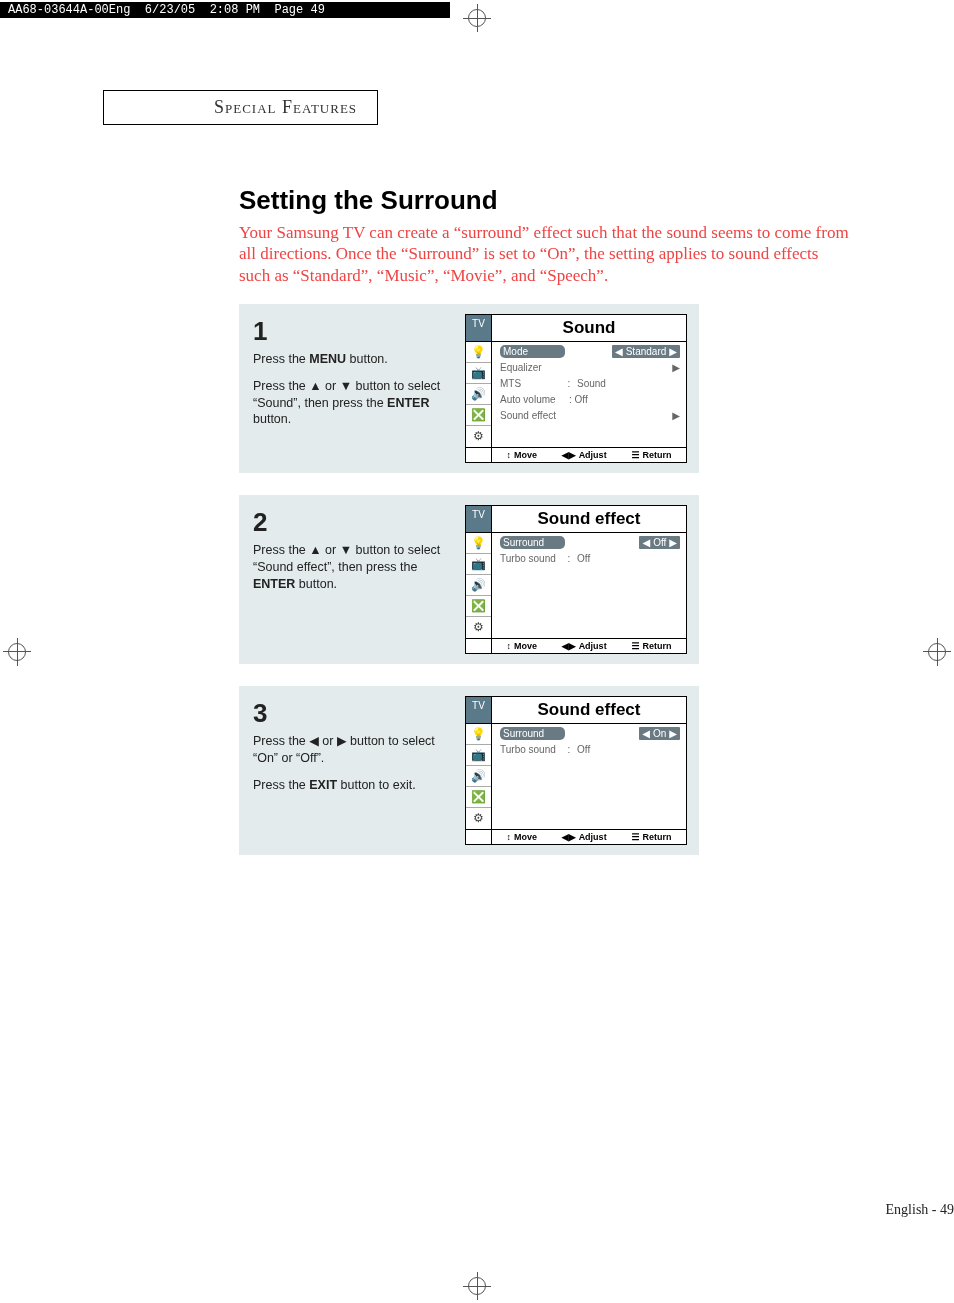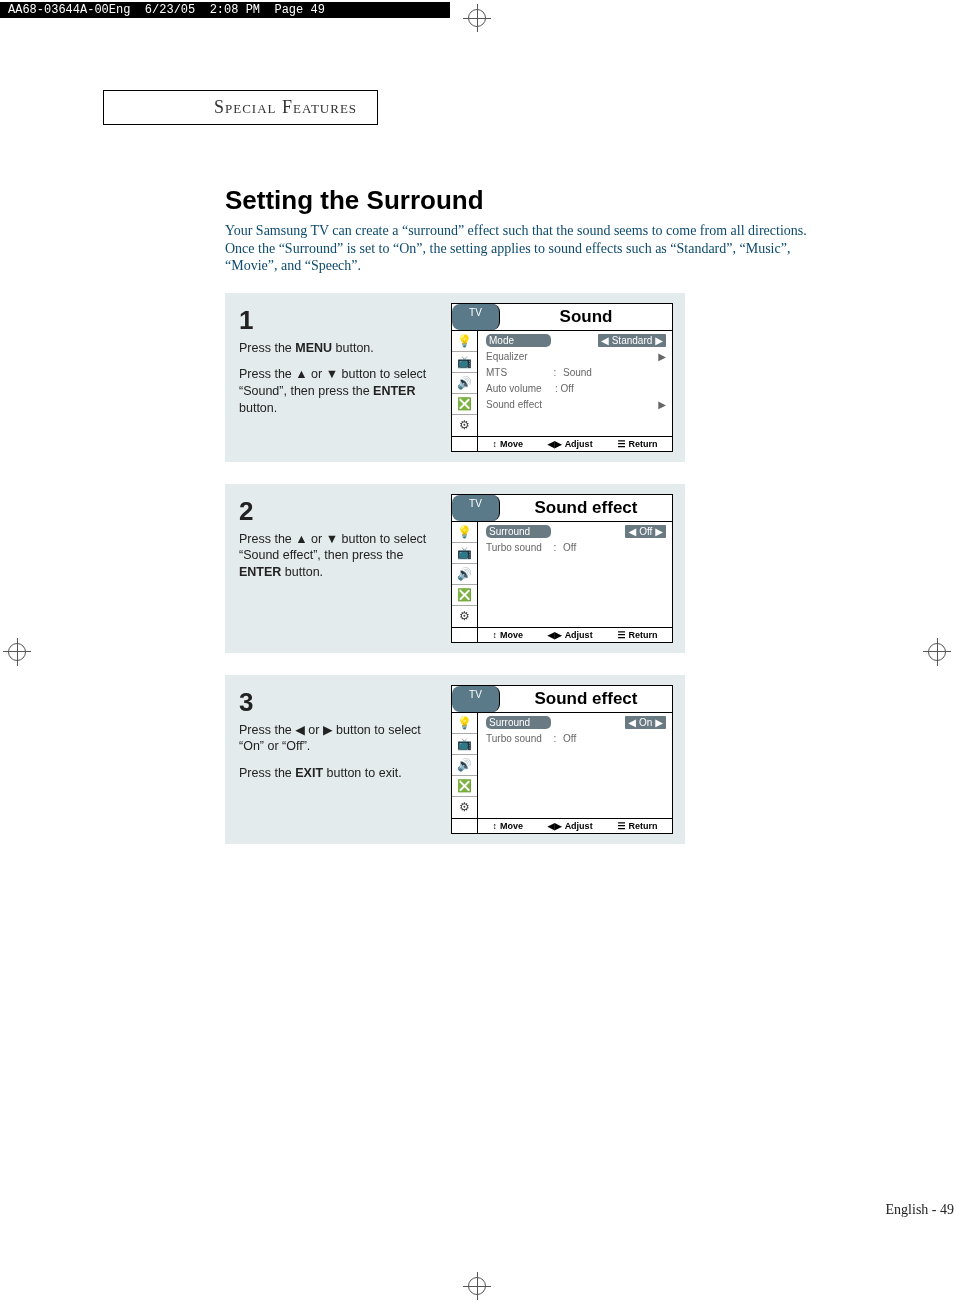--- a/index.html
+++ b/index.html
@@ -50,34 +50,34 @@
     padding:6px 20px 6px 110px;
     font-family: Georgia, 'Times New Roman', serif;
     font-variant: small-caps;
     letter-spacing:1px;
     font-size:18px;
     color:#333;
   }
   .content {
     position:absolute;
     top:185px;
-    left:225px;
+    left:239px;
     width:610px;
   }
   .page-title {
     font-family: Arial, Helvetica, sans-serif;
     font-weight:700;
     font-size:26px;
     margin-bottom:6px;
   }
   .intro {
     font-family: Georgia, 'Times New Roman', serif;
-    font-size:14px;
+    font-size:17px;
     line-height:1.25;
-    color:#0c4a6e;
+    color:#ef4444;
     margin-bottom:18px;
   }
   .step-block {
     background:#e4ebec;
     width:460px;
     margin-bottom:22px;
     padding:10px 10px 10px 14px;
     display:flex;
     gap:12px;
   }
@@ -100,24 +100,23 @@
     width:222px;
     border:1px solid #000;
     background:#fff;
     font-family: Arial, Helvetica, sans-serif;
   }
   .menu-header {
     display:flex;
     border-bottom:1px solid #000;
   }
   .menu-header .tv-box {
-    width:48px; background:#5a7a8a; color:#fff;
+    width:26px; background:#5a7a8a; color:#fff;
     font-size:10px; text-align:center; padding:3px 0;
     border-right:1px solid #000;
-    border-radius:8px;
   }
   .menu-header .menu-title {
     flex:1; text-align:center; font-weight:700; font-size:17px;
     padding:3px 6px; color:#000;
   }
   .menu-body {
     display:flex;
   }
   .icon-col {
     width:26px;

